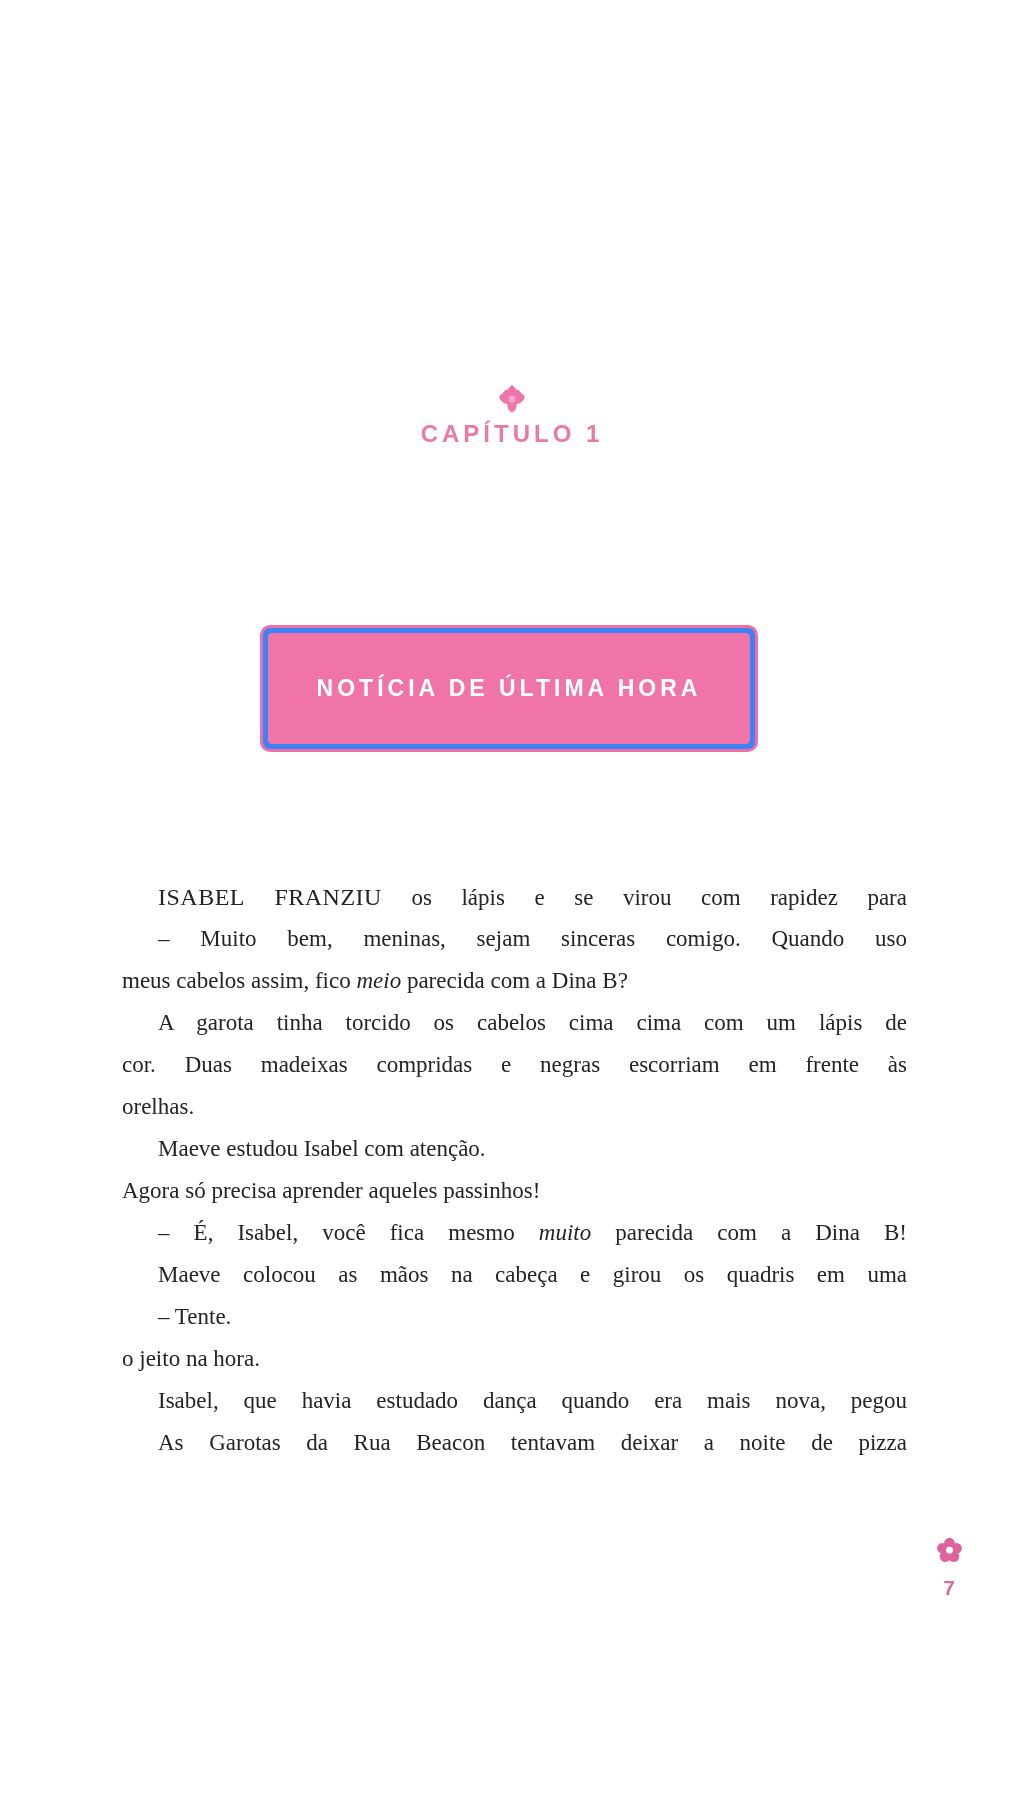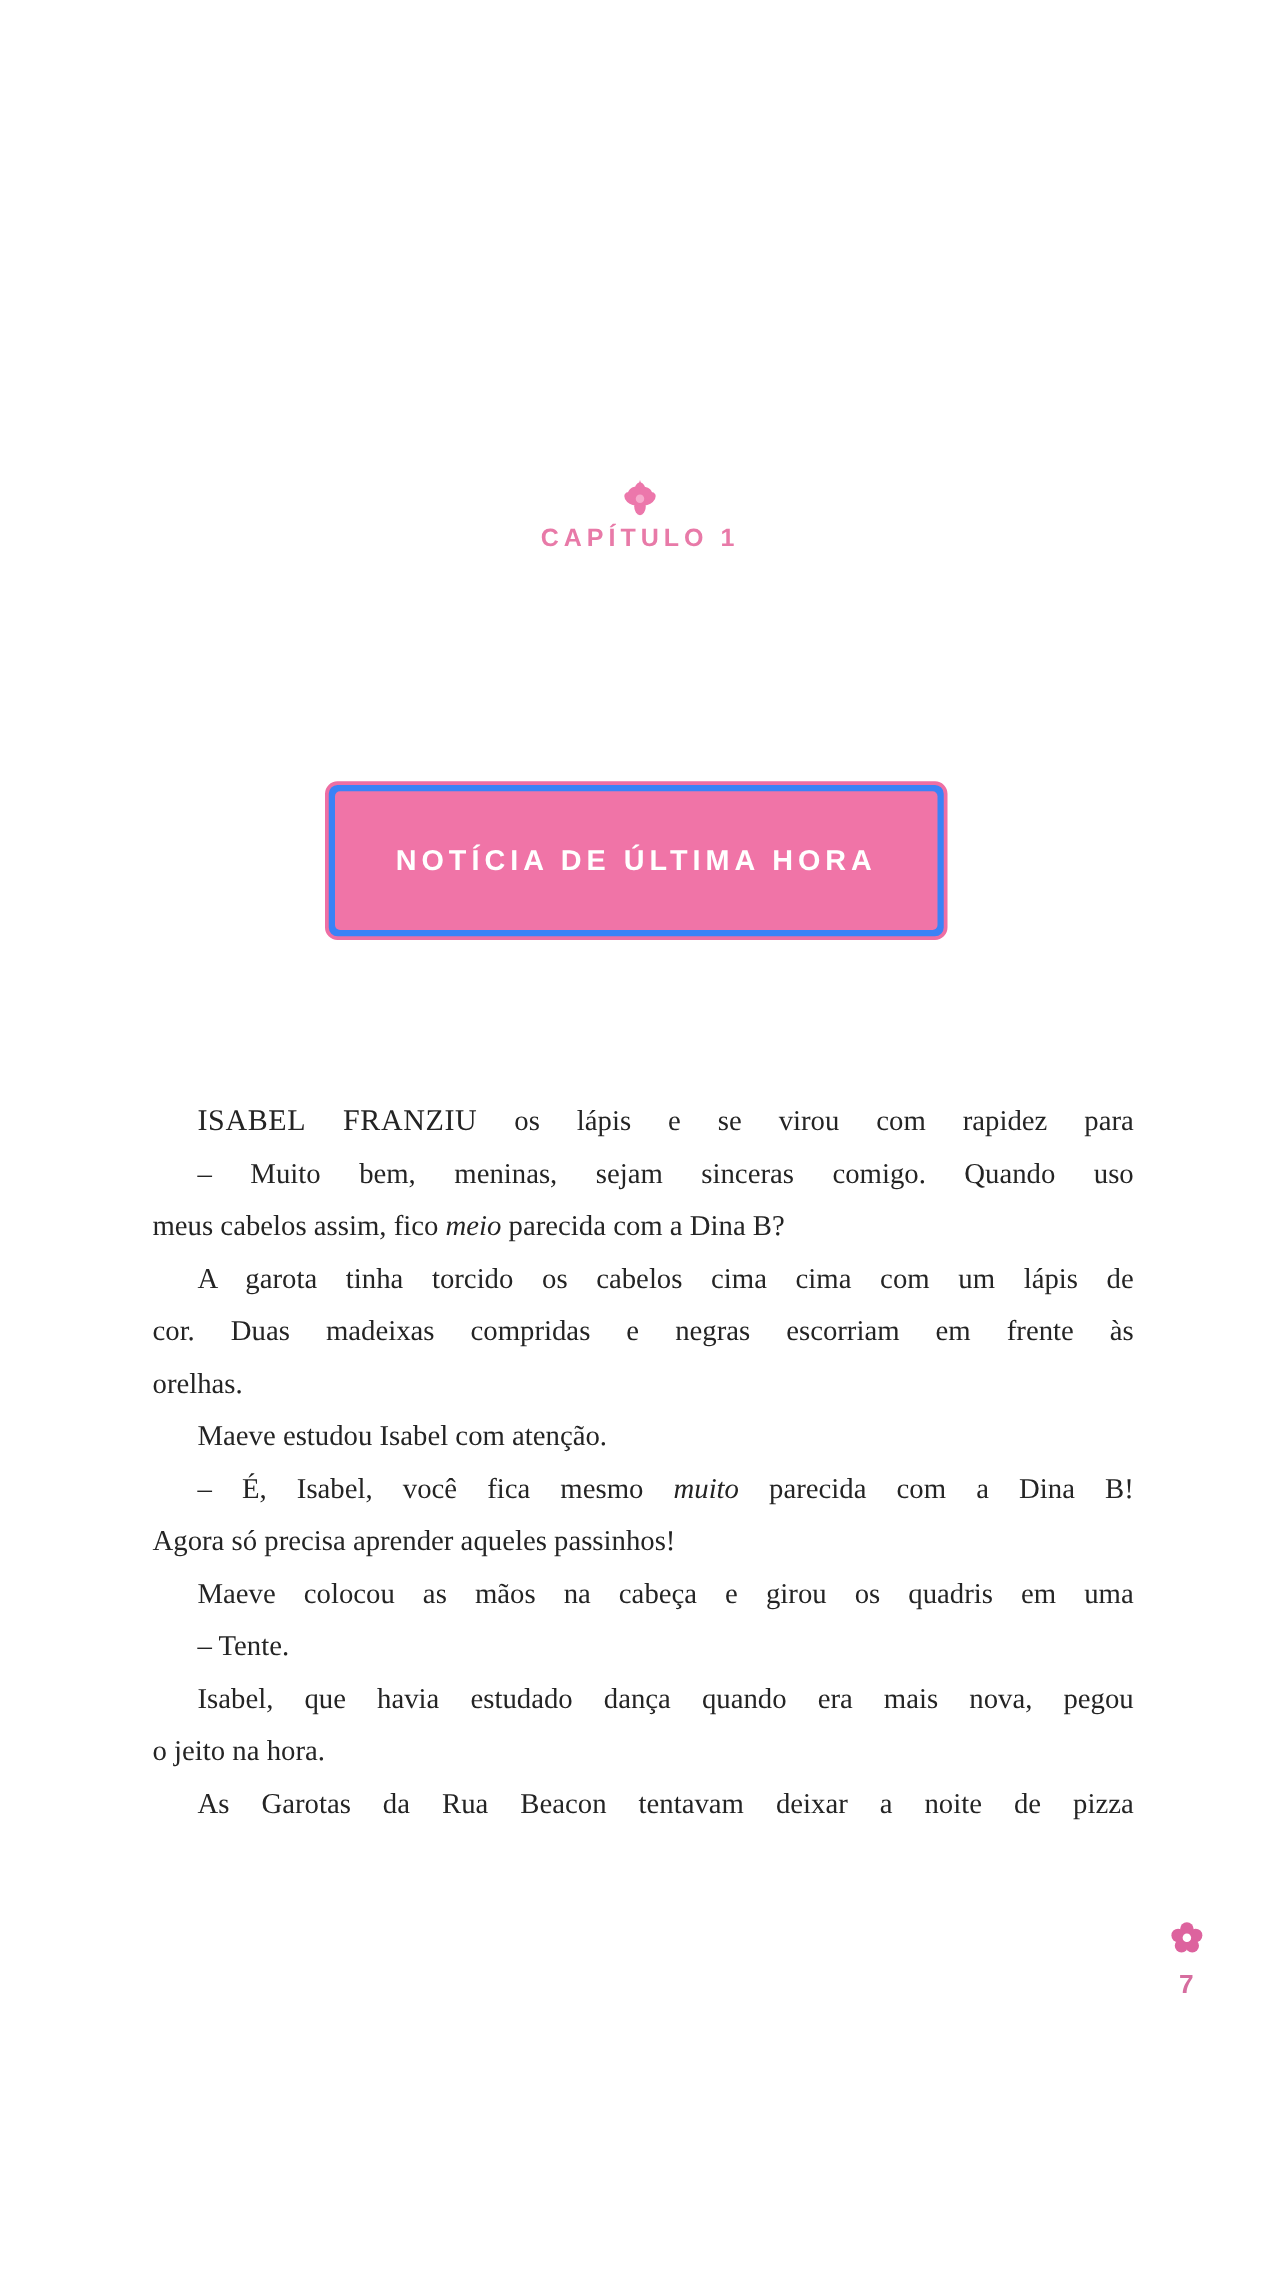--- a/index.html
+++ b/index.html
@@ -12,21 +12,21 @@
   }
   
   .chapter-head{
     position:absolute;top:382px;left:0;width:100%;
     text-align:center;
   }
   .flower-top{display:block;margin:0 auto 4px auto;}
   .chapter-title{
     font-family:"Liberation Sans", sans-serif;
     font-weight:bold;
-    font-size:20px;
+    font-size:24px;
     letter-spacing:4px;
     color:var(--accent,#e87aa8);
     text-align:center;
   }
   
   .banner-outer{
     position:absolute;
     left:260px;top:625px;
     width:498px;height:127px;
     box-sizing:border-box;
@@ -109,26 +109,26 @@
   </div>
 
   <div id="body-text" class="body-text">
       <div class="text-line just ind"><span class="seg-lead">ISABEL FRANZIU</span><span> os lápis e se virou com rapidez para</span></div>
       <div class="text-line just ind"><span>– Muito bem, meninas, sejam sinceras comigo. Quando uso</span></div>
       <div class="text-line"><span>meus cabelos assim, fico </span><span class="seg-it">meio</span><span> parecida com a Dina B?</span></div>
       <div class="text-line just ind"><span>A garota tinha torcido os cabelos cima cima com um lápis de</span></div>
       <div class="text-line just"><span>cor. Duas madeixas compridas e negras escorriam em frente às</span></div>
       <div class="text-line"><span>orelhas.</span></div>
       <div class="text-line ind"><span>Maeve estudou Isabel com atenção.</span></div>
+      <div class="text-line"><span>Agora só precisa aprender aqueles passinhos!</span></div>
       <div class="text-line just ind"><span>– É, Isabel, você fica mesmo </span><span class="seg-it">muito</span><span> parecida com a Dina B!</span></div>
-      <div class="text-line"><span>Agora só precisa aprender aqueles passinhos!</span></div>
       <div class="text-line just ind"><span>Maeve colocou as mãos na cabeça e girou os quadris em uma</span></div>
       <div class="text-line ind"><span>– Tente.</span></div>
+      <div class="text-line"><span>o jeito na hora.</span></div>
       <div class="text-line just ind"><span>Isabel, que havia estudado dança quando era mais nova, pegou</span></div>
-      <div class="text-line"><span>o jeito na hora.</span></div>
       <div class="text-line just ind"><span>As Garotas da Rua Beacon tentavam deixar a noite de pizza</span></div>
     </div>
 
   <svg class="flower-bottom" width="27" height="27" viewBox="0 0 27 27" aria-hidden="true">
     <g class="flower-bottom-fill" fill="#dd639e">
       <circle cx="13.5" cy="6.2" r="5.4"></circle>
       <circle cx="20.5" cy="11.3" r="5.4"></circle>
       <circle cx="17.8" cy="19.6" r="5.4"></circle>
       <circle cx="9.2" cy="19.6" r="5.4"></circle>
       <circle cx="6.5" cy="11.3" r="5.4"></circle>

